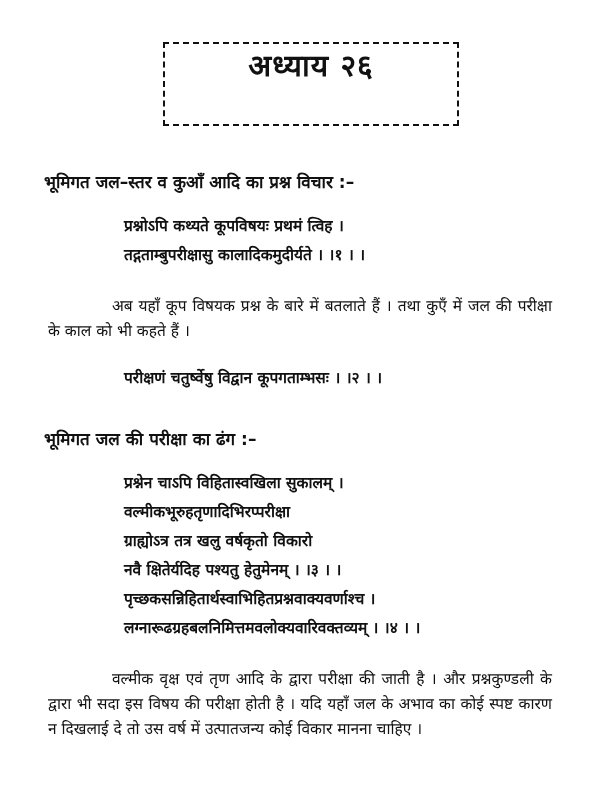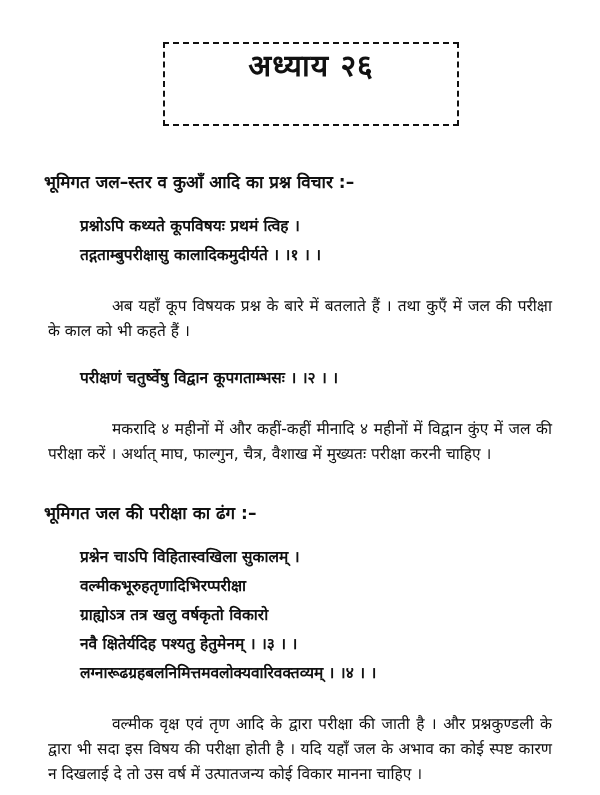--- a/index.html
+++ b/index.html
@@ -4,21 +4,21 @@
   <style>
     html, body { margin: 0; padding: 0; background: #ffffff; }
     body { width: 600px; height: 795px; position: relative; overflow: hidden;
            font-family: "DejaVu Sans", "Liberation Sans", sans-serif; color: #111; }
     .chapter-box { position: absolute; left: 163px; top: 42px; width: 296px; height: 84px;
                    border: 2px dashed #111; box-sizing: border-box;
                    display: flex; justify-content: center; }
     .chapter-title { font-size: 30px; font-weight: bold; letter-spacing: 1px; }
     .content { position: absolute; left: 36px; top: 160px; width: 528px; }
     .heading { font-size: 17px; font-weight: bold; margin: 8px; line-height: 28px; }
-    .verse { font-size: 15.5px; font-weight: bold; margin: 0 0 0 44px; line-height: 29px; }
+    .verse { font-size: 15.5px; font-weight: bold; margin: 0 0 0 88px; line-height: 29px; }
     .para { font-size: 15.5px; margin: 12px; line-height: 25px; text-align: justify; text-indent: 64px; }
     .gap-s { height: 8px; }
     .gap-m { height: 12px; }
   </style>
 </head>
 <body>
 
 <div class="chapter-box">
   <div class="chapter-title">अध्याय २६</div>
 </div>
@@ -26,25 +26,25 @@
 <div class="content">
   <p class="heading">भूमिगत जल–स्तर व कुआँ आदि का प्रश्न विचार :–</p>
   <div class="gap-s"></div>
   <p class="verse">प्रश्नोऽपि कथ्यते कूपविषयः प्रथमं त्विह ।</p>
   <p class="verse">तद्गताम्बुपरीक्षासु कालादिकमुदीर्यते । ।१ । ।</p>
   <div class="gap-m"></div>
   <p class="para">अब यहाँ कूप विषयक प्रश्न के बारे में बतलाते हैं । तथा कुएँ में जल की परीक्षा के काल को भी कहते हैं ।</p>
   <div class="gap-s"></div>
   <p class="verse">परीक्षणं चतुर्ष्वेषु विद्वान कूपगताम्भसः । ।२ । ।</p>
   <div class="gap-m"></div>
-  <p class="para">मकरादि ४ महीनों में और कहीं-कहीं मीनादि ४ महीनों में विद्वान कुंए में जल की परीक्षा करें । अर्थात् माघ, फाल्गुन, चैत्र, वैशाख में मुख्यतः परीक्षा करनी चाहिए ।</p>
   <div class="gap-m"></div>
 
   <p class="heading">भूमिगत जल की परीक्षा का ढंग :–</p>
   <div class="gap-s"></div>
   <p class="verse">प्रश्नेन चाऽपि विहितास्वखिला सुकालम् ।</p>
   <p class="verse">वल्मीकभूरुहतृणादिभिरप्परीक्षा</p>
   <p class="verse">ग्राह्योऽत्र तत्र खलु वर्षकृतो विकारो</p>
   <p class="verse">नवै क्षितेर्यदिह पश्यतु हेतुमेनम् । ।३ । ।</p>
+  <p class="verse">पृच्छकसन्निहितार्थस्वाभिहितप्रश्नवाक्यवर्णाश्च ।</p>
   <p class="verse">लग्नारूढग्रहबलनिमित्तमवलोक्यवारिवक्तव्यम् । ।४ । ।</p>
   <div class="gap-m"></div>
   <p class="para">वल्मीक वृक्ष एवं तृण आदि के द्वारा परीक्षा की जाती है । और प्रश्नकुण्डली के द्वारा भी सदा इस विषय की परीक्षा होती है । यदि यहाँ जल के अभाव का कोई स्पष्ट कारण न दिखलाई दे तो उस वर्ष में उत्पातजन्य कोई विकार मानना चाहिए ।</p>
 </div>
 
 </body></html>

